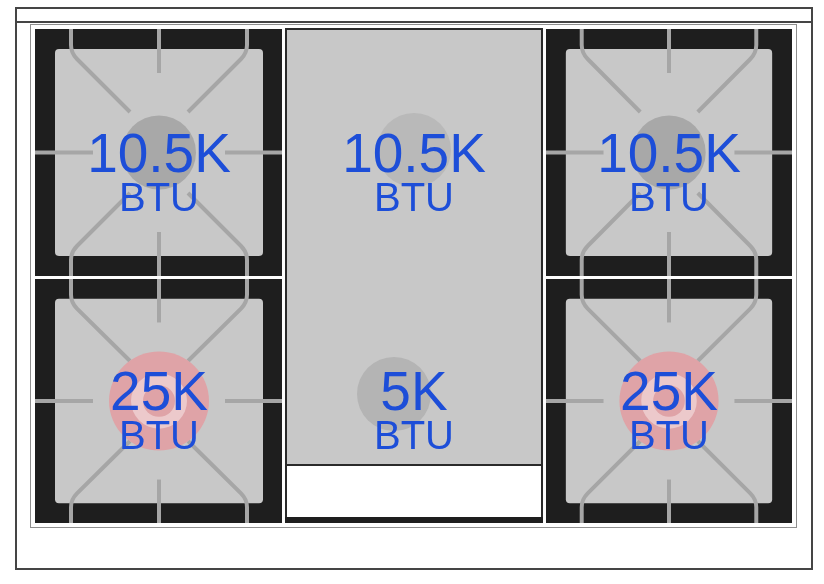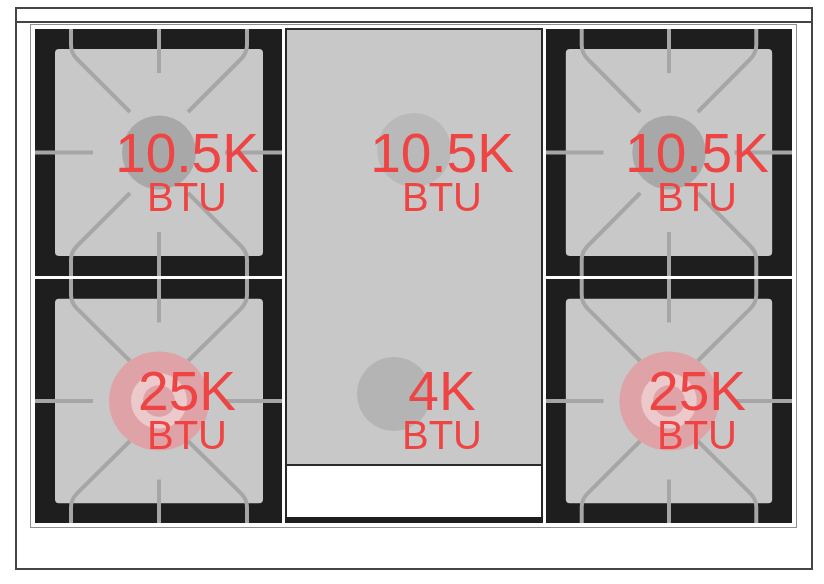--- a/index.html
+++ b/index.html
@@ -27,21 +27,21 @@
   .panel-circle{border-radius:50%;}
   .pc-top{left:377px;top:113px;width:74px;height:74px;background:#b9b9b9;}
   .pc-bottom{left:357px;top:357px;width:74px;height:74px;background:#b4b4b4;}
   
   .seam{background:#fdfdfd;}
   .seam-v-left{left:282px;top:26px;width:3px;height:497px;}
   .seam-v-right{left:543px;top:26px;width:3px;height:497px;}
   .seam-h-left{left:35px;top:276px;width:248px;height:3px;}
   .seam-h-right{left:546px;top:276px;width:246px;height:3px;}
   
-  .label{width:248px;text-align:center;color:#ef4444;pointer-events:none;padding-left:28px;}
+  .label{width:248px;text-align:center;color:#1d4ed8;pointer-events:none;}
   .label .power{font-size:55px;line-height:56px;letter-spacing:0;}
   .label .unit{font-size:40px;line-height:32px;margin-top:0;}
   .lab-tl{left:35px;top:125px;}
   .lab-tc{left:290px;top:125px;}
   .lab-tr{left:545px;top:125px;}
   .lab-bl{left:35px;top:363px;}
   .lab-bc{left:290px;top:363px;}
   .lab-br{left:545px;top:363px;}
   .hidden-defs{position:absolute;width:0;height:0;overflow:hidden;}
 </style>
@@ -133,21 +133,21 @@
   </div>
   <div class="abs label lab-tr">
     <div class="power">10.5K</div>
     <div class="unit">BTU</div>
   </div>
   <div class="abs label lab-bl">
     <div class="power">25K</div>
     <div class="unit">BTU</div>
   </div>
   <div class="abs label lab-bc">
-    <div class="power">4K</div>
+    <div class="power">5K</div>
     <div class="unit">BTU</div>
   </div>
   <div class="abs label lab-br">
     <div class="power">25K</div>
     <div class="unit">BTU</div>
   </div>
 
 </div>
 
 </body></html>

